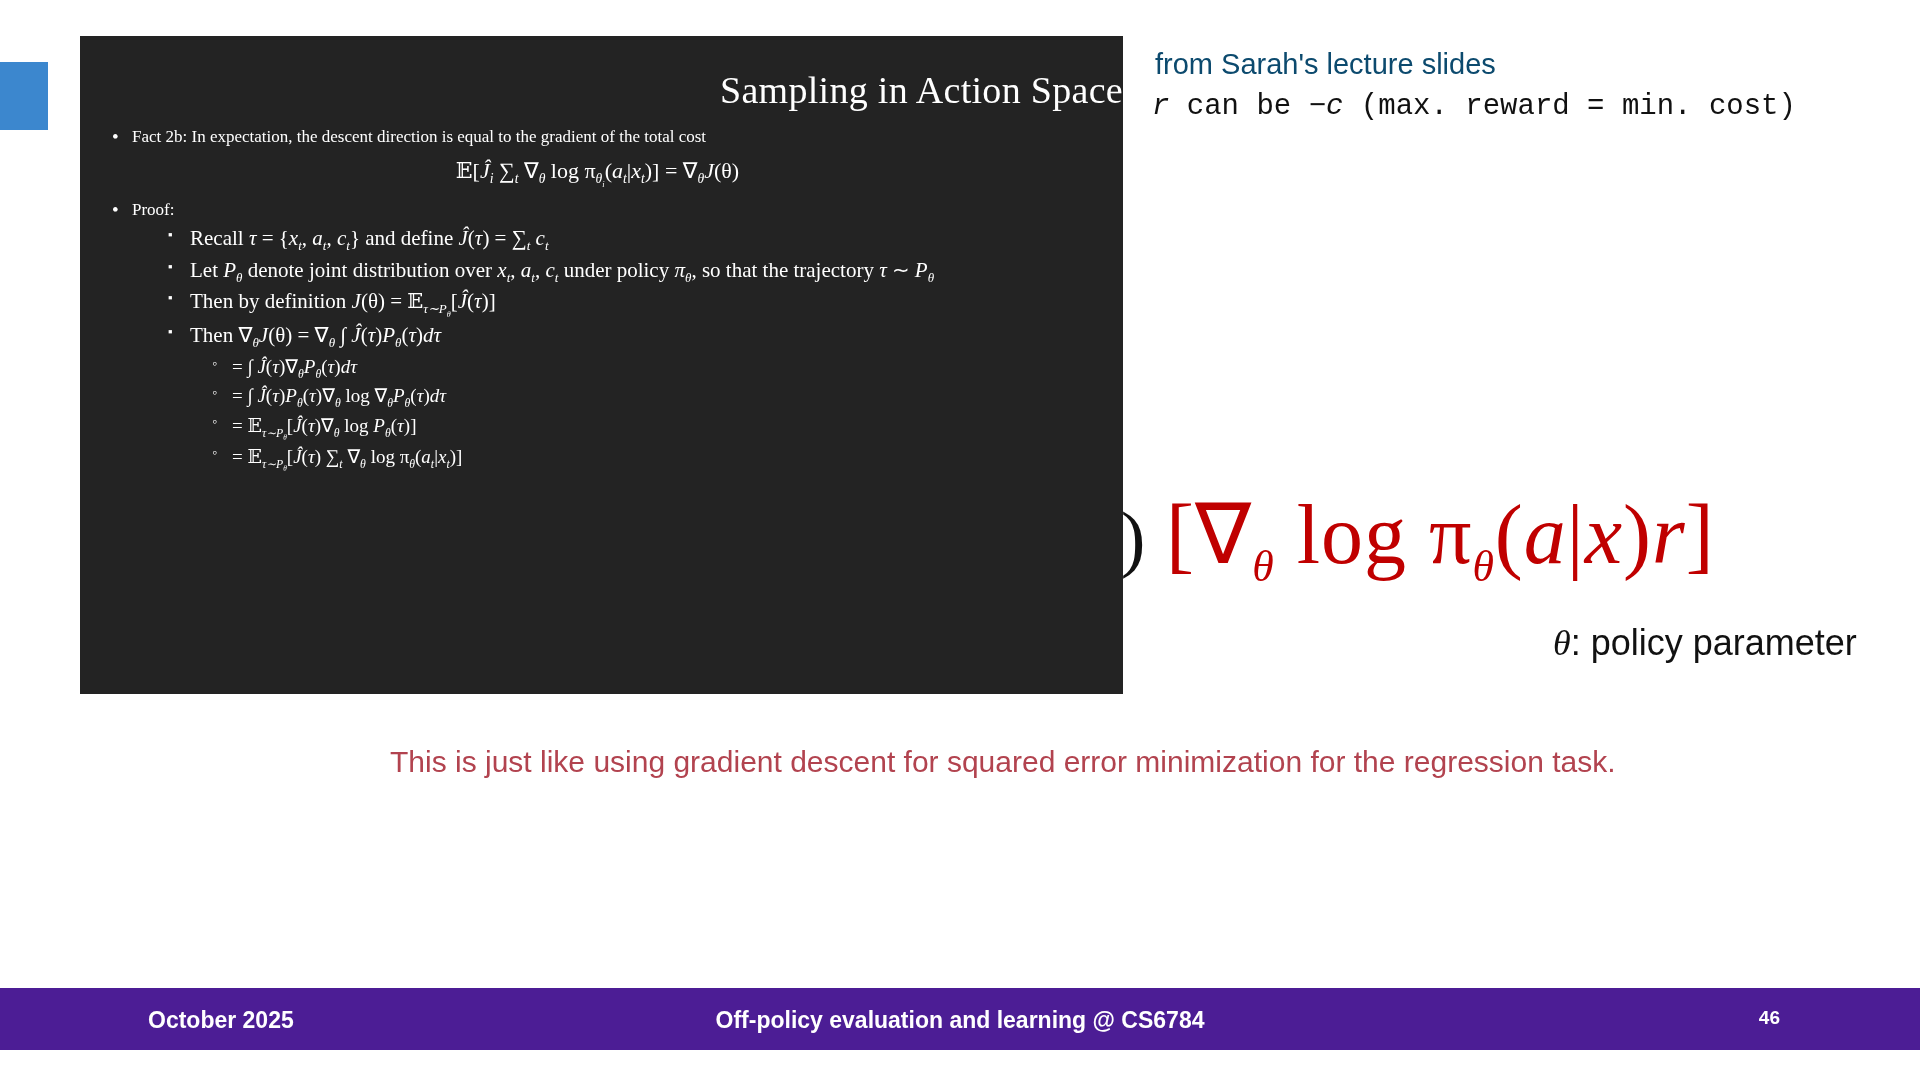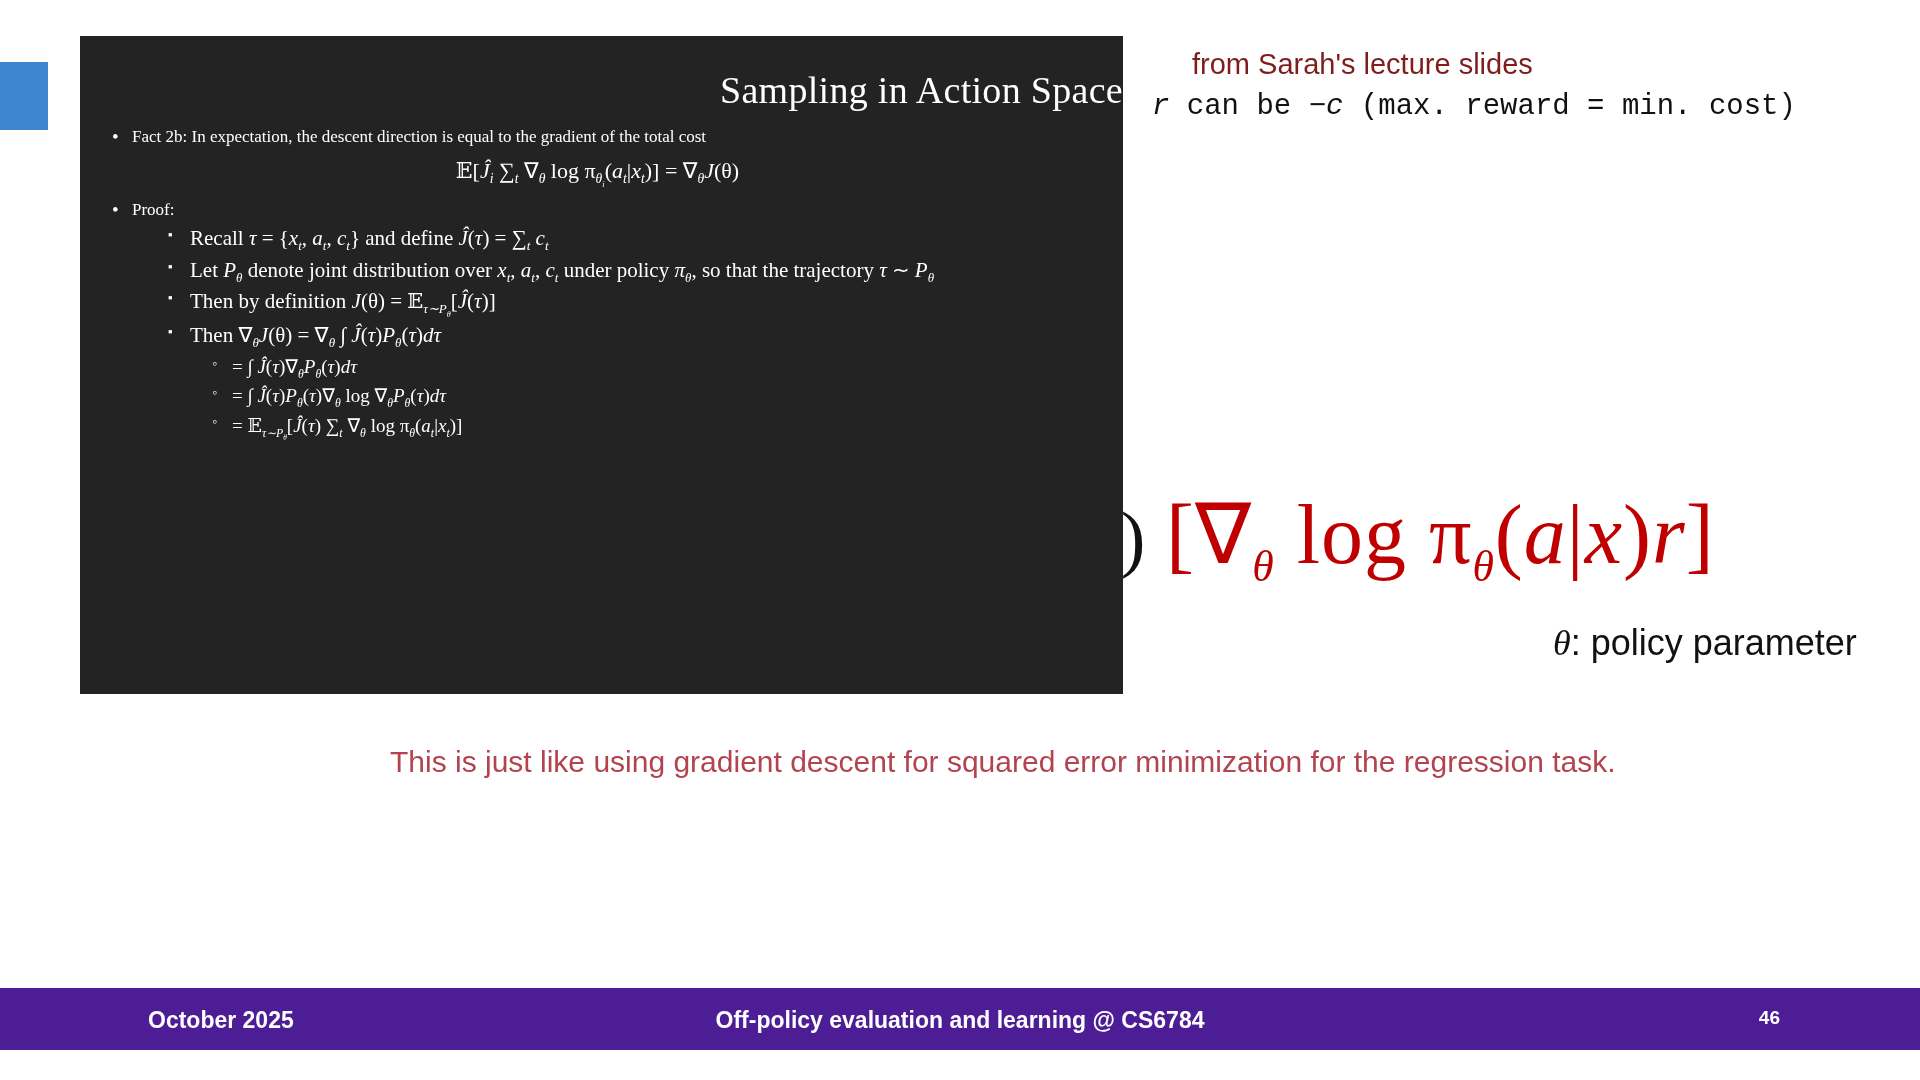--- a/index.html
+++ b/index.html
@@ -25,24 +25,24 @@
     left: 0px;
     top: 62px;
     width: 48px;
     height: 68px;
     background: #3c87ce;
   }
 
   
   .bg-line-1 {
     position: absolute;
-    left: 1192px;
+    left: 1155px;
     top: 48px;
     font-size: 29px;
-    color: #7f1d1d;
+    color: #0c4a6e;
     font-family: "Liberation Sans", sans-serif;
     white-space: nowrap;
   }
   .bg-line-2 {
     position: absolute;
     left: 1152px;
     top: 90px;
     font-size: 29px;
     color: #111111;
     font-family: Liberation Mono, monospace;
@@ -259,20 +259,23 @@
         Then ∇<sub>θ</sub><span class="it">J</span>(θ) = ∇<sub>θ</sub> ∫ <span class="it">Ĵ</span>(<span class="it">τ</span>)<span class="it">P</span><sub>θ</sub>(<span class="it">τ</span>)<span class="it">dτ</span>
       </li>
 
       <li class="ov-l3">
         = ∫ <span class="it">Ĵ</span>(<span class="it">τ</span>)∇<sub>θ</sub><span class="it">P</span><sub>θ</sub>(<span class="it">τ</span>)<span class="it">dτ</span>
       </li>
       <li class="ov-l3">
         = ∫ <span class="it">Ĵ</span>(<span class="it">τ</span>)<span class="it">P</span><sub>θ</sub>(<span class="it">τ</span>)∇<sub>θ</sub> <span class="op">log</span> ∇<sub>θ</sub><span class="it">P</span><sub>θ</sub>(<span class="it">τ</span>)<span class="it">dτ</span>
       </li>
       <li class="ov-l3">
+        = <span class="mathbb">𝔼</span><sub>τ∼P<sub>θ</sub></sub>[<span class="it">Ĵ</span>(<span class="it">τ</span>)∇<sub>θ</sub> <span class="op">log</span> <span class="it">P</span><sub>θ</sub>(<span class="it">τ</span>)]
+      </li>
+      <li class="ov-l3">
         = <span class="mathbb">𝔼</span><sub>τ∼P<sub>θ</sub></sub>[<span class="it">Ĵ</span>(<span class="it">τ</span>) ∑<sub>t</sub> ∇<sub>θ</sub> <span class="op">log</span> π<sub>θ</sub>(<span class="it">a</span><sub>t</sub>|<span class="it">x</span><sub>t</sub>)]
       </li>
     </ul>
   </div>
 
   <div class="footer">
     <div class="footer-date">October 2025</div>
     <div class="footer-title">Off-policy evaluation and learning @ CS6784</div>
     <div class="footer-page">46</div>
   </div>

